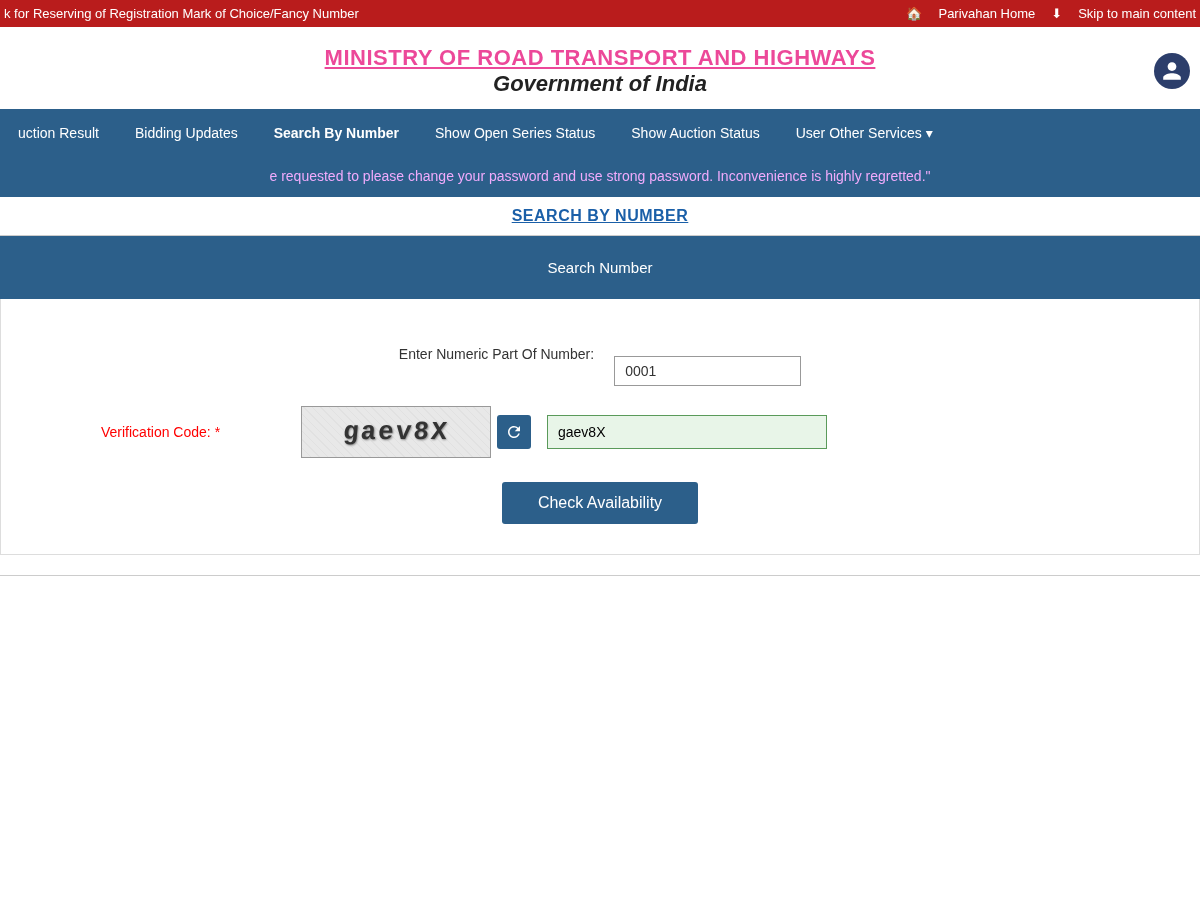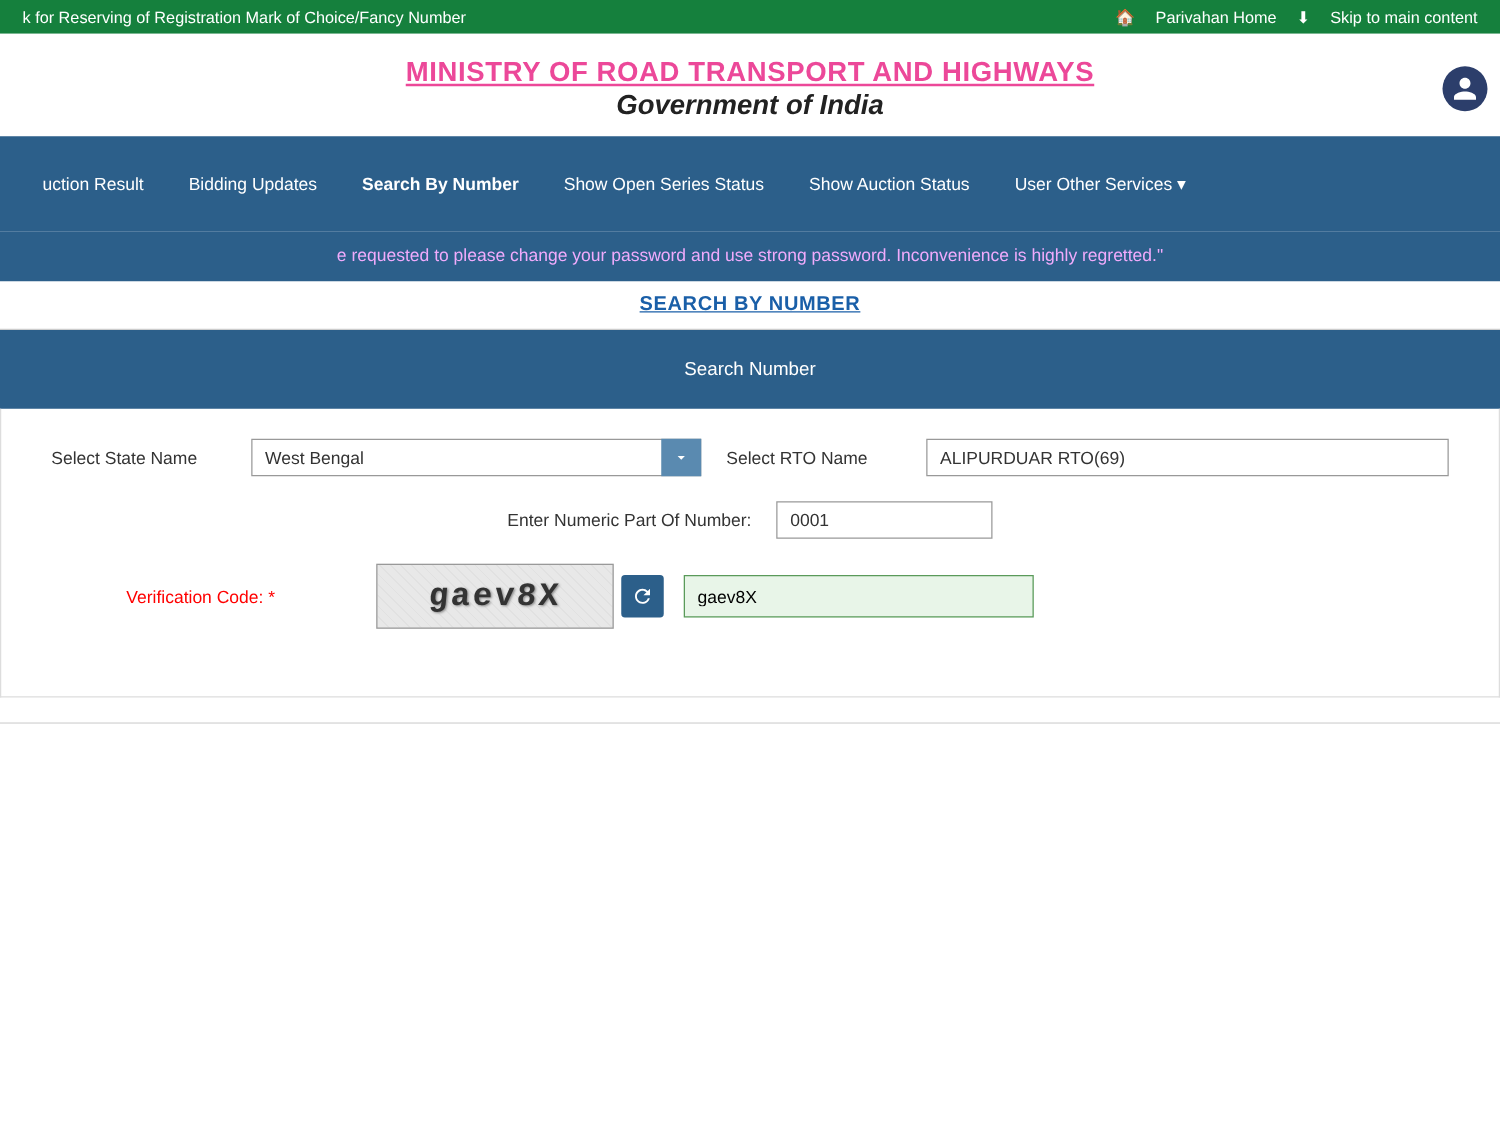--- a/index.html
+++ b/index.html
@@ -1,23 +1,23 @@
 <!DOCTYPE html>
 <html><head>
   <meta charset="utf-8">
   <style>
     * { margin: 0; padding: 0; box-sizing: border-box; }
     body { font-family: Arial, sans-serif; background: #fff; width: 1200px; overflow-x: hidden; }
 
     
     .top-bar {
-      background: #15803d;
+      background: #b91c1c;
       color: #fff;
       font-size: 13px;
-      padding: 6px 18px;
+      padding: 6px 4px;
       display: flex;
       justify-content: space-between;
       align-items: center;
     }
     .top-bar-right { display: flex; align-items: center; gap: 16px; }
     .top-bar-right a { color: #fff; text-decoration: none; font-size: 13px; }
 
     
     .header {
       text-align: center;
@@ -56,21 +56,21 @@
       align-items: center;
       justify-content: center;
     }
     .avatar-circle svg { fill: #fff; }
 
     
     .navbar {
       background: #2c5f8a;
       display: flex;
       align-items: center;
-      padding: 16px;
+      padding: 0;
       min-height: 48px;
     }
     .nav-item {
       color: #fff;
       padding: 14px 18px;
       font-size: 14px;
       cursor: pointer;
       white-space: nowrap;
       text-decoration: none;
       display: block;
@@ -170,24 +170,25 @@
       min-width: 300px;
     }
 
     .numeric-label {
       color: #cc0000;
       font-size: 14px;
       min-width: 220px;
     }
 
     .numeric-input {
-      width: 173px;
+      width: 187px;
       border: 1px solid #999;
       padding: 6px 10px;
       font-size: 14px;
+      margin-top: 33px;
     }
 
     .captcha-row {
       display: flex;
       align-items: center;
       margin-bottom: 24px;
       padding-left: 60px;
     }
     .captcha-label {
       font-size: 14px;
@@ -318,35 +319,20 @@
 <div class="notice-bar">
   <span>e requested to please change your password and use strong password. Inconvenience is highly regretted."</span>
 </div>
 
 <div class="search-heading">SEARCH BY NUMBER</div>
 
 <div class="form-container">
   <div class="form-section-header">Search Number</div>
   <div class="form-body">
 
-    <div class="form-row">
-      <label>Select State Name</label>
-      <div class="state-select-wrapper">
-        <select>
-          <option>West Bengal</option>
-        </select>
-        <div class="dropdown-arrow">
-          <svg width="14" height="14" viewBox="0 0 24 24">
-              <path d="M7 10l5 5 5-5z"></path>
-            </svg>
-        </div>
-      </div>
-      <label style="min-width:140px;">Select RTO Name</label>
-      <input type="text" class="rto-input" value="ALIPURDUAR RTO(69)" style="">
-    </div>
 
     <div class="form-row" style="justify-content: center; padding-left: 0;">
       <label class="numeric-label">Enter Numeric Part Of Number:</label>
       <input type="text" class="numeric-input" value="0001" style="">
     </div>
 
     <div class="captcha-row">
       <span class="captcha-label">
         <span>Verification Code:</span>
         <span style="color:red;">*</span>
@@ -356,17 +342,20 @@
         <span class="captcha-text">gaev8X</span>
       </div>
       <button class="refresh-btn" title="Refresh captcha">
         <svg width="18" height="18" viewBox="0 0 24 24">
             <path d="M17.65 6.35A7.95 7.95 0 0 0 12 4c-4.42 0-7.99 3.58-7.99 8s3.57 8 7.99 8c3.73 0 6.84-2.55 7.73-6h-2.08A5.99 5.99 0 0 1 12 18c-3.31 0-6-2.69-6-6s2.69-6 6-6c1.66 0 3.14.69 4.22 1.78L13 11h7V4l-2.35 2.35z"></path>
           </svg>
       </button>
       <input type="text" class="captcha-input" value="gaev8X" style="">
     </div>
 
+    <div class="check-btn-row">
+      <button class="check-btn">Check Availability</button>
+    </div>
 
   </div>
 </div>
 
 <hr class="footer-divider">
 
 </body></html>

